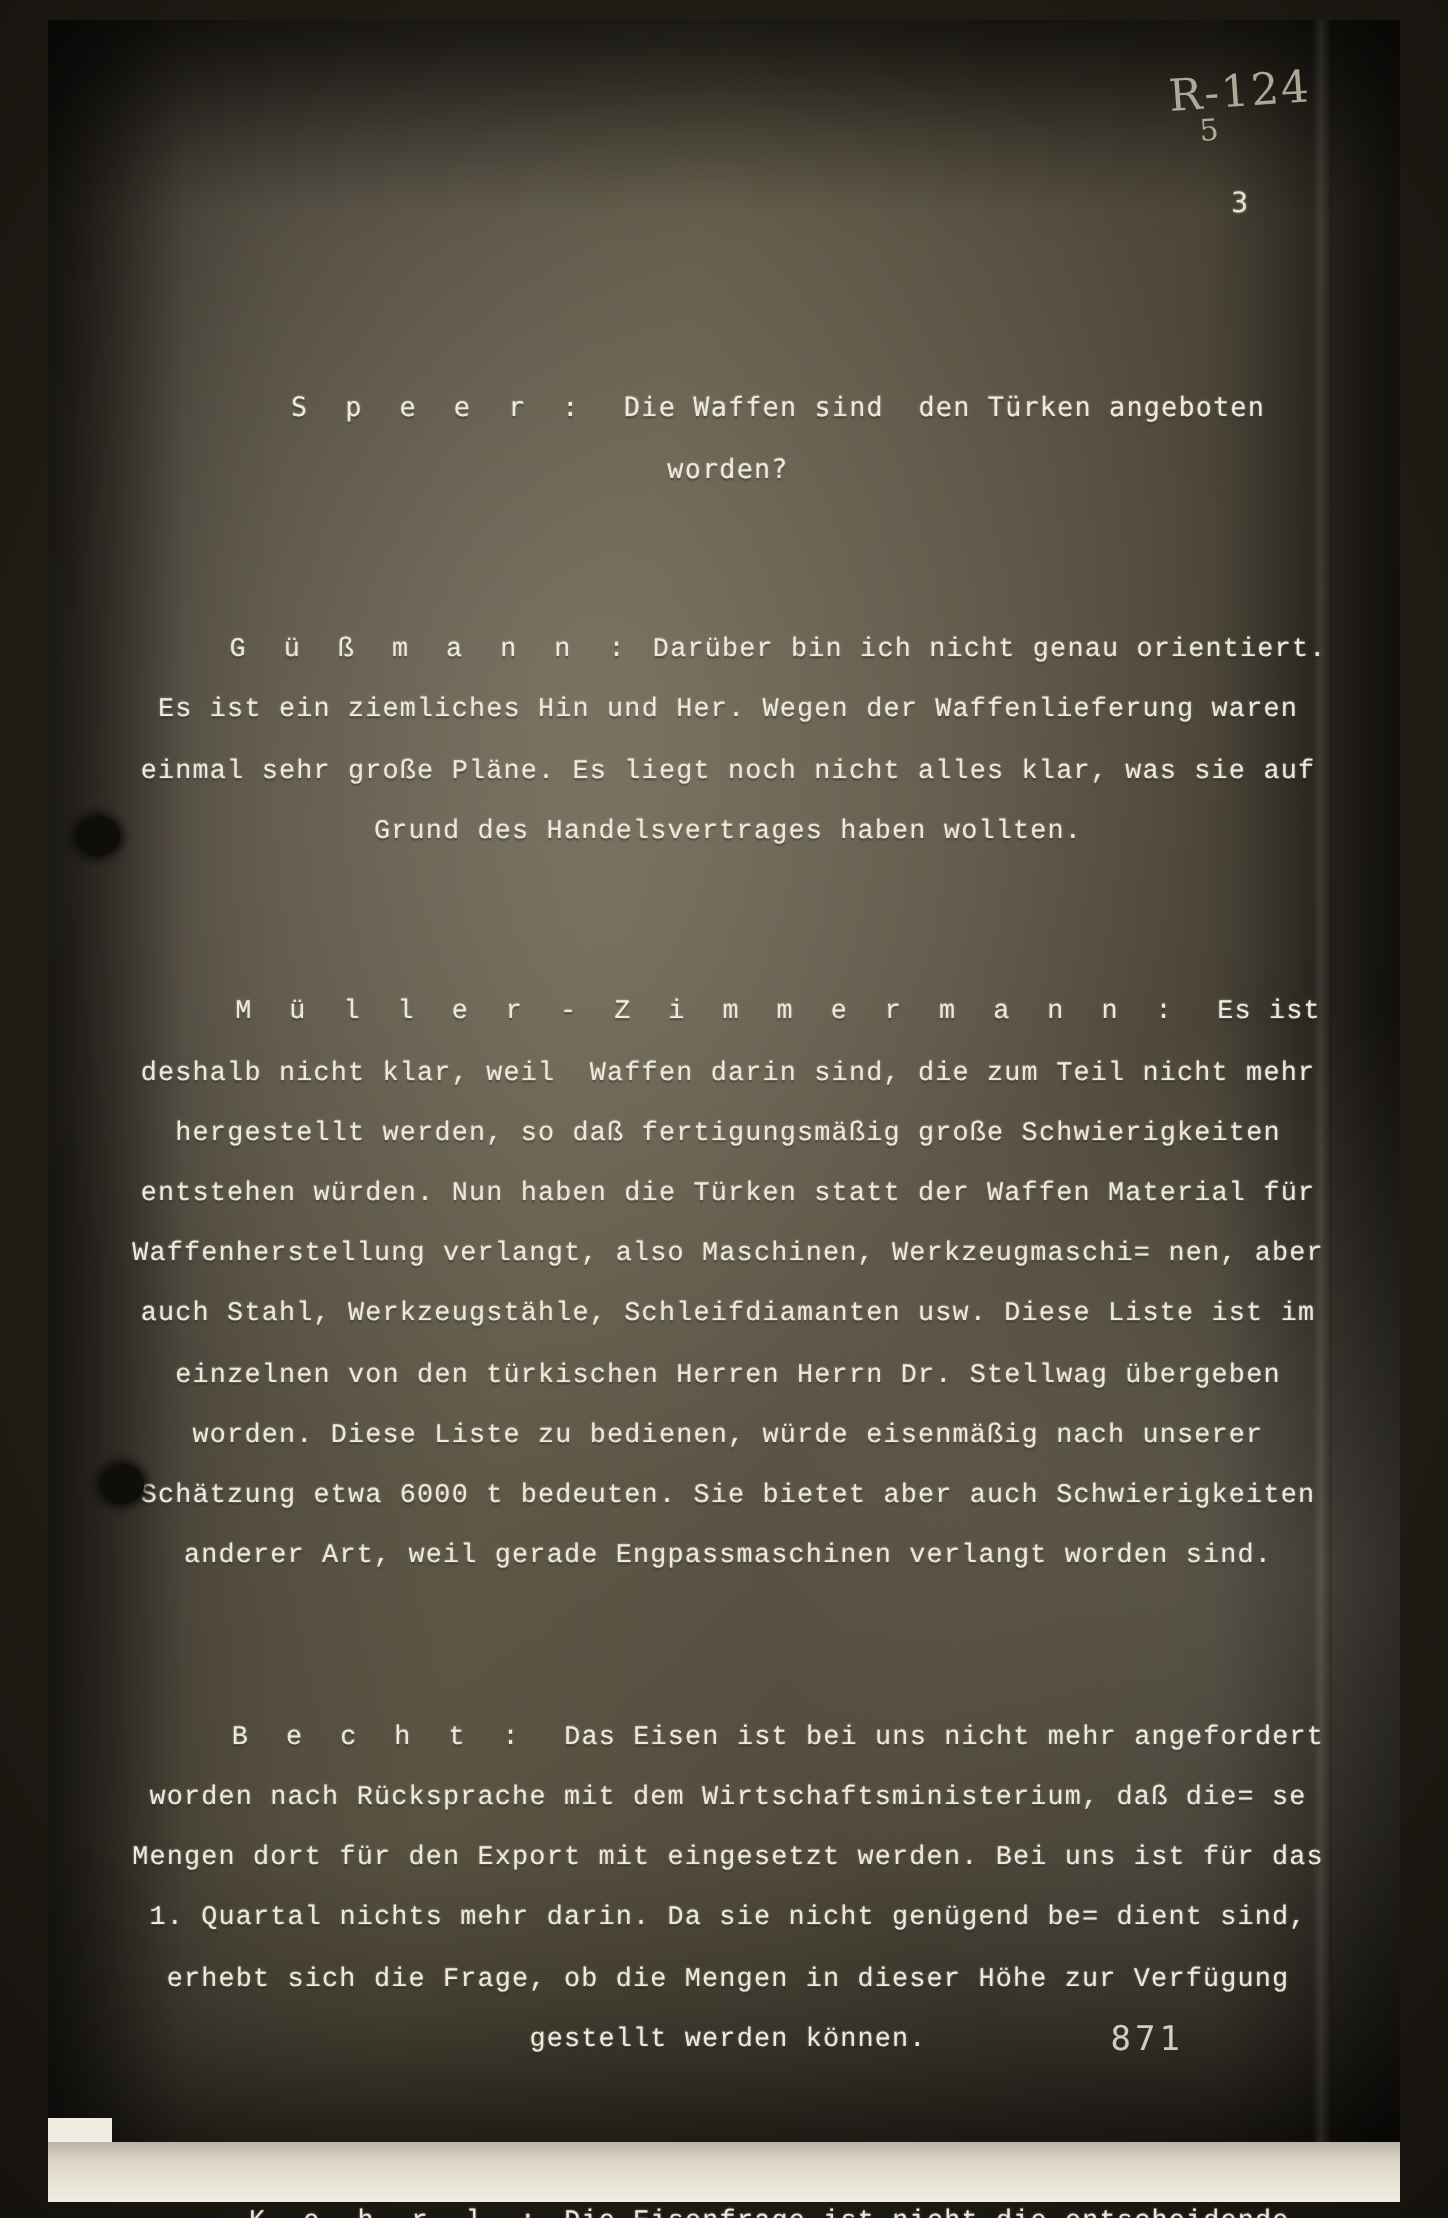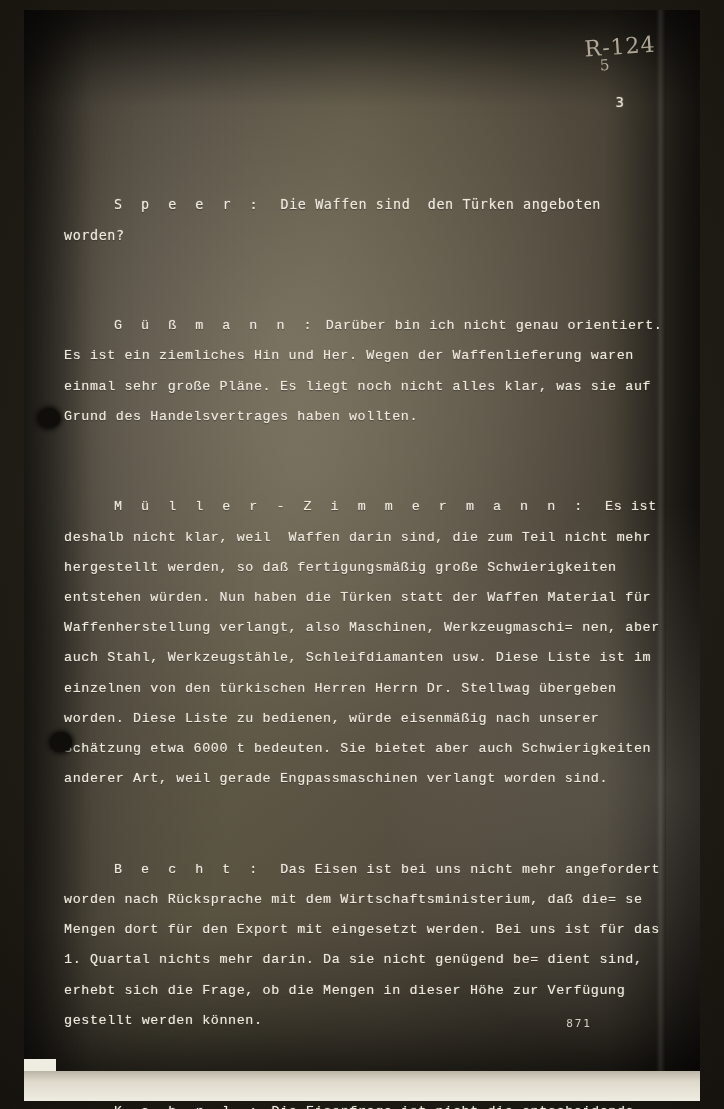--- a/index.html
+++ b/index.html
@@ -70,21 +70,21 @@
     left: 40px;
     top: 120px;
     width: 600px;
     color: #efe9dc;
     font-size: 13.4px;
     line-height: 30.2px;
     letter-spacing: 0.6px;
     text-shadow: 0 0 1.2px rgba(255,252,240,0.55), 0 1px 1px rgba(0,0,0,0.5);
     white-space: pre-wrap;
   }
-  .para { margin: 0 0 0 0; }
+  .para { margin: 0 0 0 0; text-align: center; }
   .para + .para { margin-top: 0; font-family: Liberation Mono, monospace; }
   .indent { display: inline-block; width: 50px; }
   .speaker { letter-spacing: 5.5px; }
 
   
   #page-number {
     position: absolute;
     right: 76px;
     top: 84px;
     color: #e8e2d3;
@@ -108,21 +108,21 @@
     font-size: 15px;
     margin-left: 14px;
     margin-top: -4px;
   }
   
   #doc-number {
     position: absolute;
     right: 108px;
     bottom: 58px;
     color: #e5dfd0;
-    font-size: 11px;
+    font-size: 17px;
     letter-spacing: 2px;
     opacity: .9;
   }
 
   
   .blot {
     position: absolute;
     background: #100e0b;
     border-radius: 52% 48% 55% 45% / 50% 55% 45% 50%;
     box-shadow: 0 0 4px 2px rgba(10,9,7,0.8);

